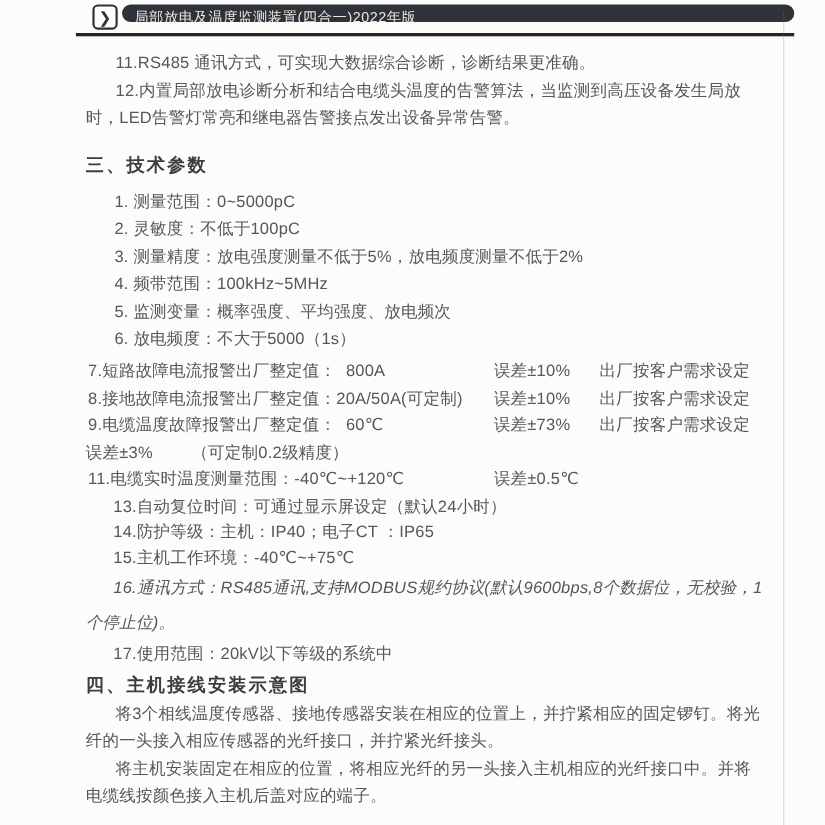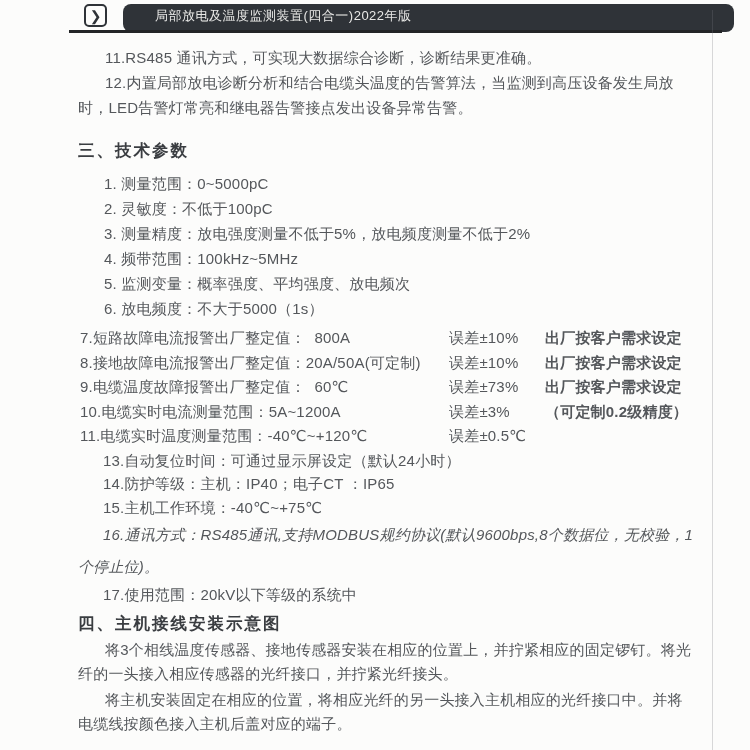--- a/index.html
+++ b/index.html
@@ -15,25 +15,25 @@
   .header { position: absolute; top: 0; left: 0; width: 750px; height: 36px; }
   .chev-box {
     position: absolute; left: 84px; top: 4px;
     width: 23px; height: 23px;
     border: 2.5px solid #2f3338; border-radius: 5px;
     background: #fdfdfc;
     display: flex; align-items: center; justify-content: center;
     color: #2f3338; font-weight: bold; font-size: 14px; line-height: 1;
   }
   .title-bar {
-    position: absolute; left: 123px; top: 4px;
-    width: 611px; height: 28px;
+    position: absolute; left: 111px; top: 4px;
+    width: 611px; height: 16px;
     background: #2f3338; border-radius: 8px;
     color: #e9e9e7; font-size: 13px; line-height: 24px;
-    padding-left: 32px; letter-spacing: 0.5px;
+    padding-left: 11px; letter-spacing: 0.5px;
     white-space: nowrap; overflow: hidden;
   }
   .header-rule {
     position: absolute; left: 69px; top: 30px;
     width: 653px; height: 3px; background: #232527;
   }
   
   .scan-edge-right {
     position: absolute; left: 712px; top: 10px;
     width: 1px; height: 740px; background: rgba(120,120,125,0.28);
@@ -49,21 +49,21 @@
     margin-top: 17px;
     font-size: 16.5px; line-height: 27px;
     font-weight: bold; color: #3a3d41; letter-spacing: 2px;
   }
   .num-list { margin-top: 7px; }
   .num-list .item { margin-left: 26px; line-height: 25px; white-space: pre-wrap; }
   .spec-table { margin-top: 5px; }
   .spec-row { display: flex; line-height: 24.5px; align-items: center; }
   .spec-left  { flex: 0 0 369px; margin-left: 2px; white-space: pre-wrap; }
   .spec-mid   { flex: 0 0 96px; }
-  .spec-right { flex: 1; font-weight: bold; }
+  .spec-right { flex: 1; }
   .more-list .item { margin-left: 25px; line-height: 23.5px; white-space: pre-wrap; }
   .wrap-item { text-indent: 25px; line-height: 32px; font-style: italic; }
   .install-heading { margin-top: 3px; }
   .install-para { text-indent: 27px; line-height: 24.5px; margin-top: 1px; }
 </style>
 </head>
 <body>
 
 <div class="header">
   <div class="chev-box">
@@ -103,21 +103,20 @@
       <span class="spec-left">8.接地故障电流报警出厂整定值：20A/50A(可定制)</span>
       <span class="spec-mid">误差±10%</span>
       <span class="spec-right">出厂按客户需求设定</span>
     </div>
     <div class="spec-row">
       <span class="spec-left">9.电缆温度故障报警出厂整定值：  60℃</span>
       <span class="spec-mid">误差±73%</span>
       <span class="spec-right">出厂按客户需求设定</span>
     </div>
     <div class="spec-row">
-      <span class="spec-left">10.电缆实时电流测量范围：5A~1200A</span>
       <span class="spec-mid">误差±3%</span>
       <span class="spec-right">（可定制0.2级精度）</span>
     </div>
     <div class="spec-row">
       <span class="spec-left">11.电缆实时温度测量范围：-40℃~+120℃</span>
       <span class="spec-mid">误差±0.5℃</span>
       <span class="spec-right"></span>
     </div>
   </div>
 

